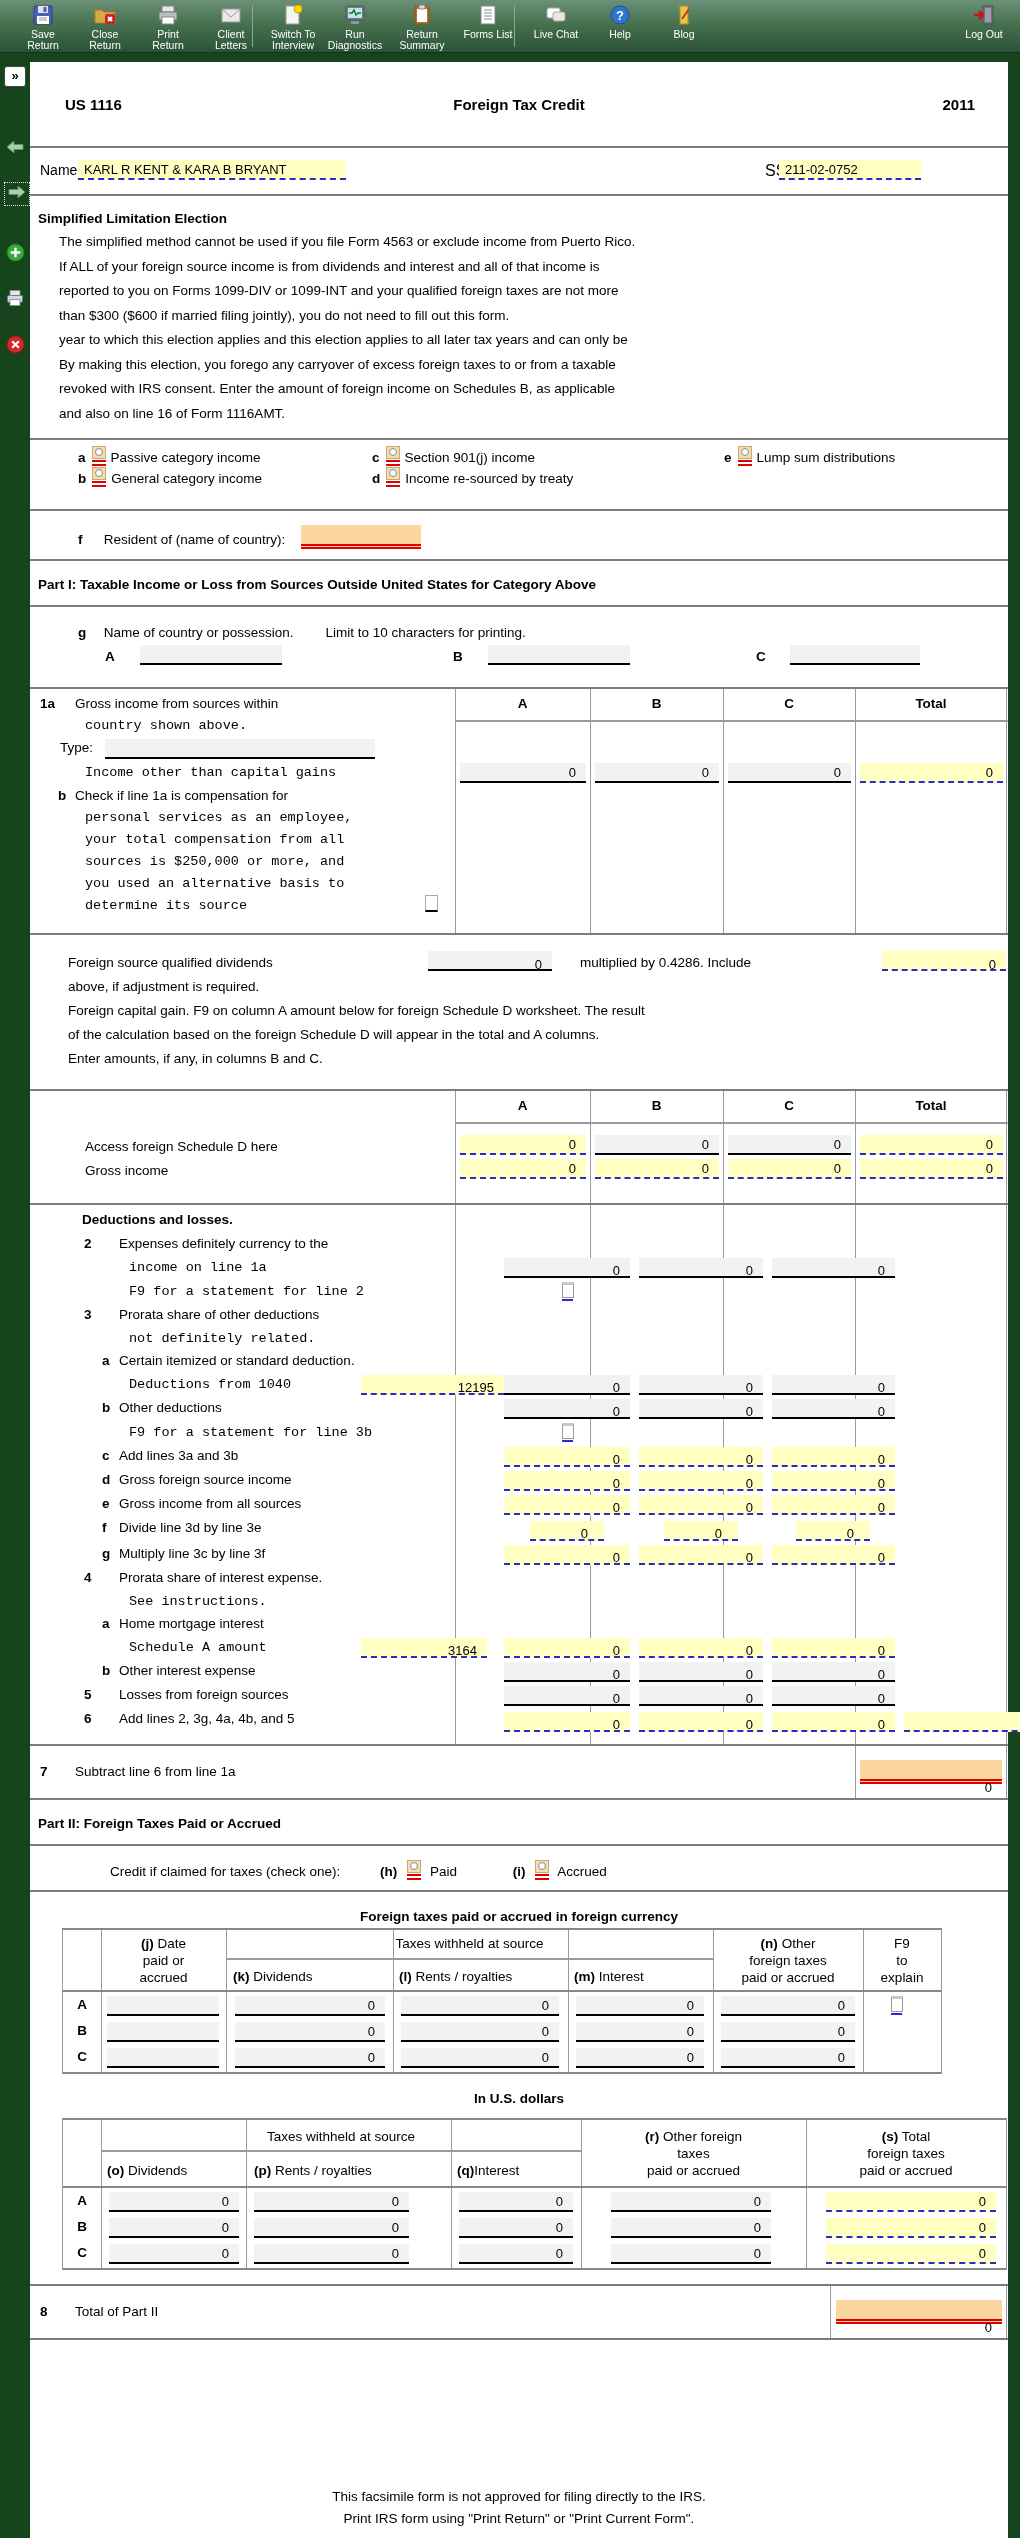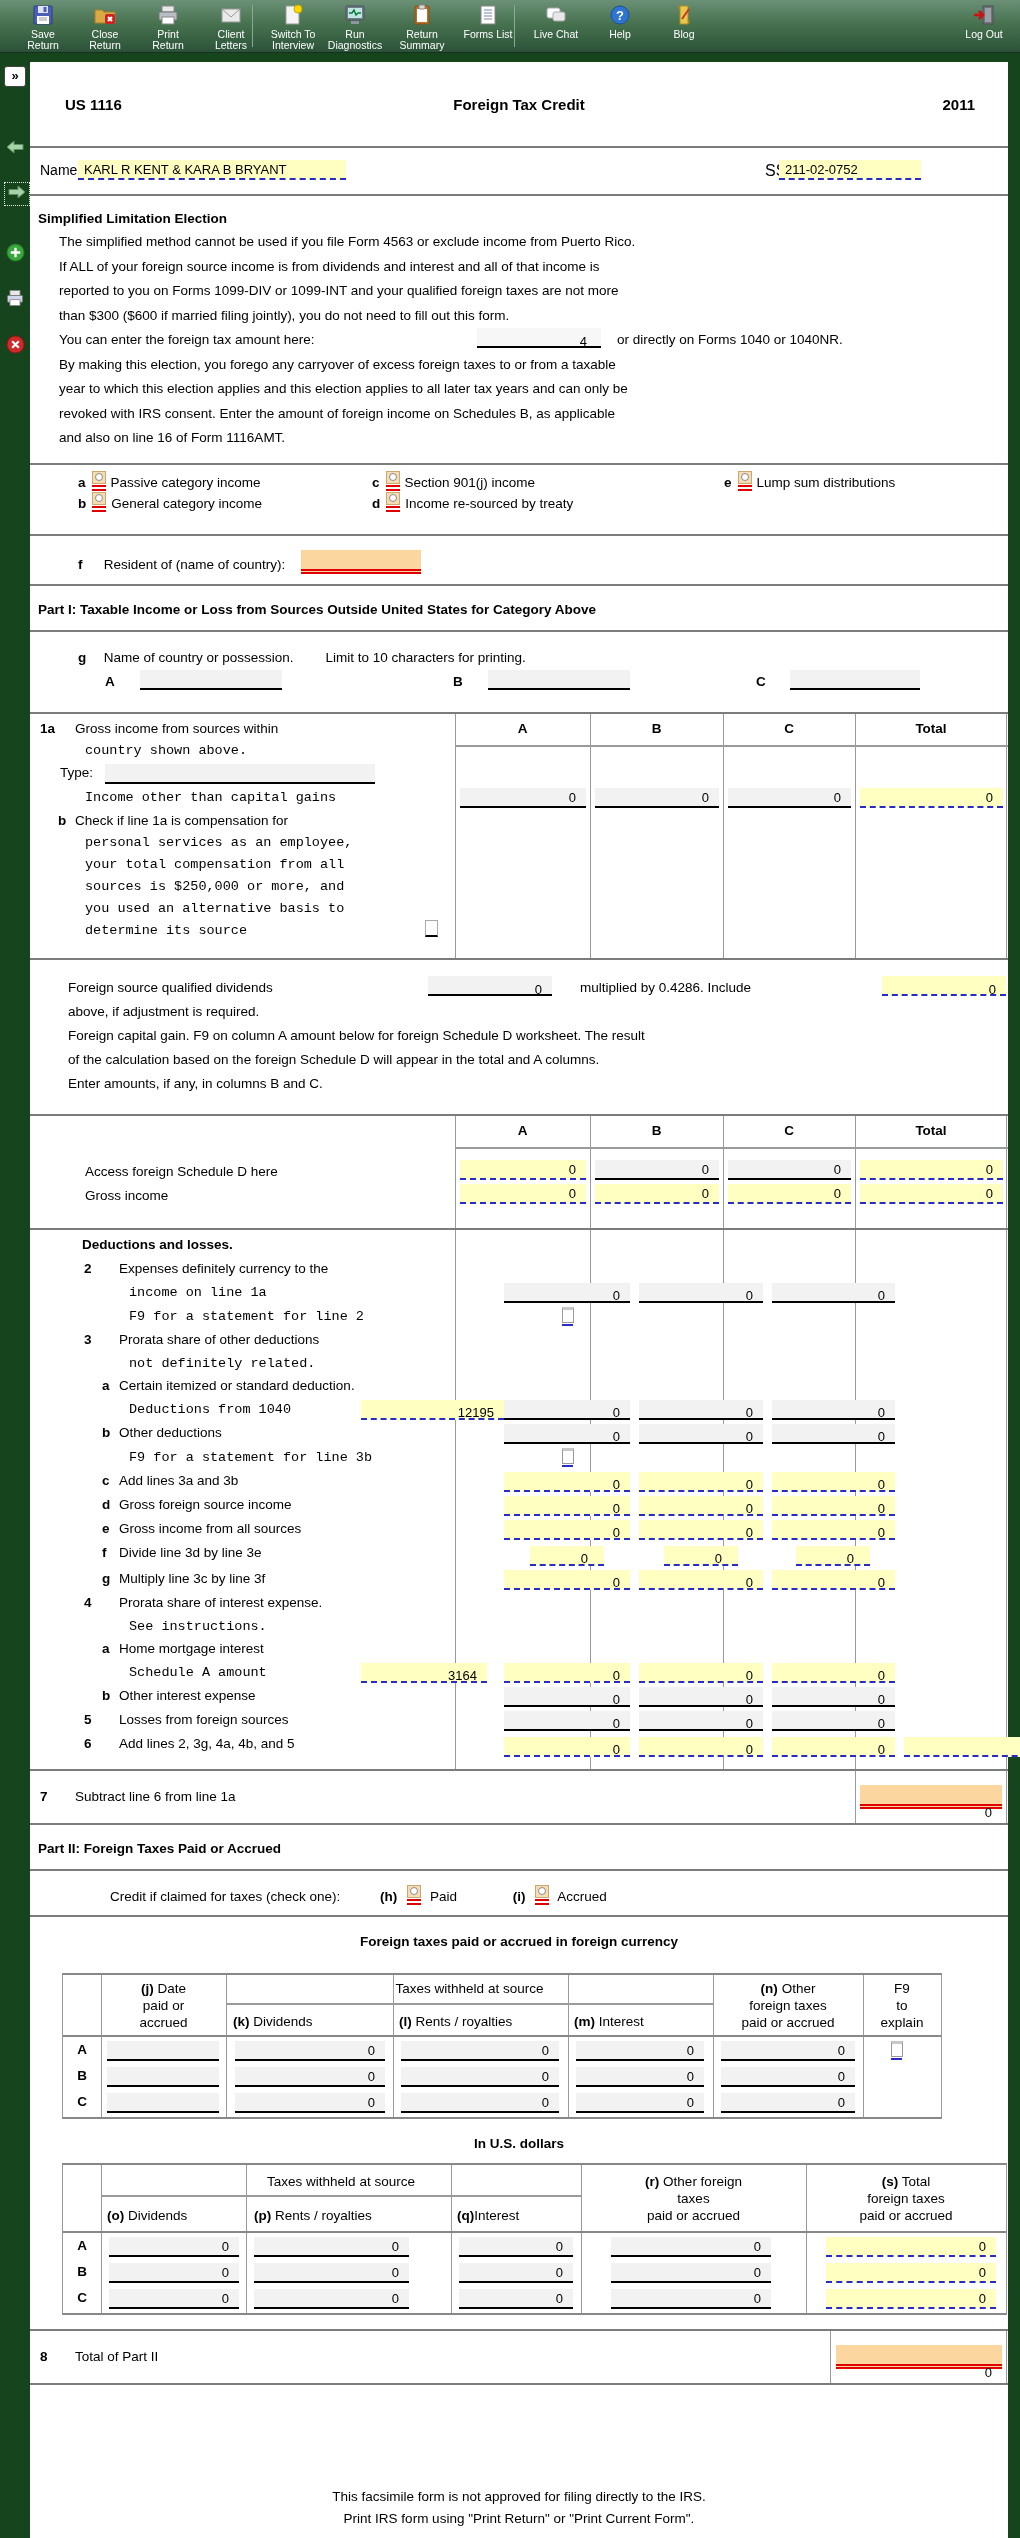--- a/index.html
+++ b/index.html
@@ -237,27 +237,22 @@
   </div>
   <div class="sep" style="margin-top:8px"></div>
 
   <div style="margin-top:12px">
     <div class="b" style="padding-left:8px;line-height:22px">Simplified Limitation Election</div>
     <div style="padding-left:29px;line-height:24.5px">
       <div>The simplified method cannot be used if you file Form 4563 or exclude income from Puerto Rico.</div>
       <div>If ALL of your foreign source income is from dividends and interest and all of that income is</div>
       <div>reported to you on Forms 1099-DIV or 1099-INT and your qualified foreign taxes are not more</div>
       <div>than $300  ($600 if married filing jointly),  you do not need to fill out this form.</div>
-      <div style="position:relative">
-        <span>You can enter the foreign tax amount here:</span>
-        <span class="fld fg" style="position:absolute;left:418px;width:124px;padding-right:14px;background:#f7f7f7">4</span>
-        <span style="position:absolute;left:558px">or directly on Forms 1040 or 1040NR.</span>
-      </div>
+      <div>year to which this election applies and this election applies to all later tax years and can only be</div>
       <div>By making this election,  you forego any carryover of excess foreign taxes to or from a taxable</div>
-      <div>year to which this election applies and this election applies to all later tax years and can only be</div>
       <div>revoked with IRS consent.  Enter the amount of foreign income on Schedules B,  as applicable</div>
       <div>and also on line 16 of Form 1116AMT.</div>
     </div>
   </div>
   <div class="sep" style="margin-top:12px"></div>
 
   <div style="margin-top:6px;padding-left:48px;margin-bottom:22px">
     <div style="display:grid;grid-template-columns:294px 352px auto;row-gap:1px">
       <div>
         <span class="b">a</span><span class="radio"><span class="sq"></span><span class="rl"></span></span><span>Passive category income</span>
@@ -477,21 +472,21 @@
     <span class="radio"><span class="sq"></span><span class="rl"></span></span>
     <span>Paid</span>
     <span class="b" style="margin-left:52px">(i)</span>
     <span class="radio"><span class="sq"></span><span class="rl"></span></span>
     <span>Accrued</span>
   </div>
   <div class="sep"></div>
 
   <div class="b" style="margin-top:14px;text-align:center;line-height:22px">Foreign taxes paid or accrued in foreign currency</div>
 
-  <div class="p2t fct" style="margin-top:20px;height:142px">
+  <div class="p2t fct" style="margin-top:0;height:142px">
     <div class="vl v1"></div>
       <div class="vl v2"></div>
       <div class="vl v3"></div>
       <div class="vl v4"></div>
       <div class="vl v5"></div>
       <div class="vl v6"></div>
     <div class="p2h" style="left:38px;width:125px;top:5px"><span class="b">(j)</span> <span>Date</span><br><span>paid or</span><br><span>accrued</span></div>
     <div class="p2h" style="left:163px;width:487px;top:5px">Taxes withheld at source</div>
     <div class="subdiv" style="left:163px;width:487px;top:28px"></div>
     <div class="p2h" style="left:170px;width:150px;top:38px;text-align:left"><span class="b">(k)</span> <span>Dividends</span></div>

